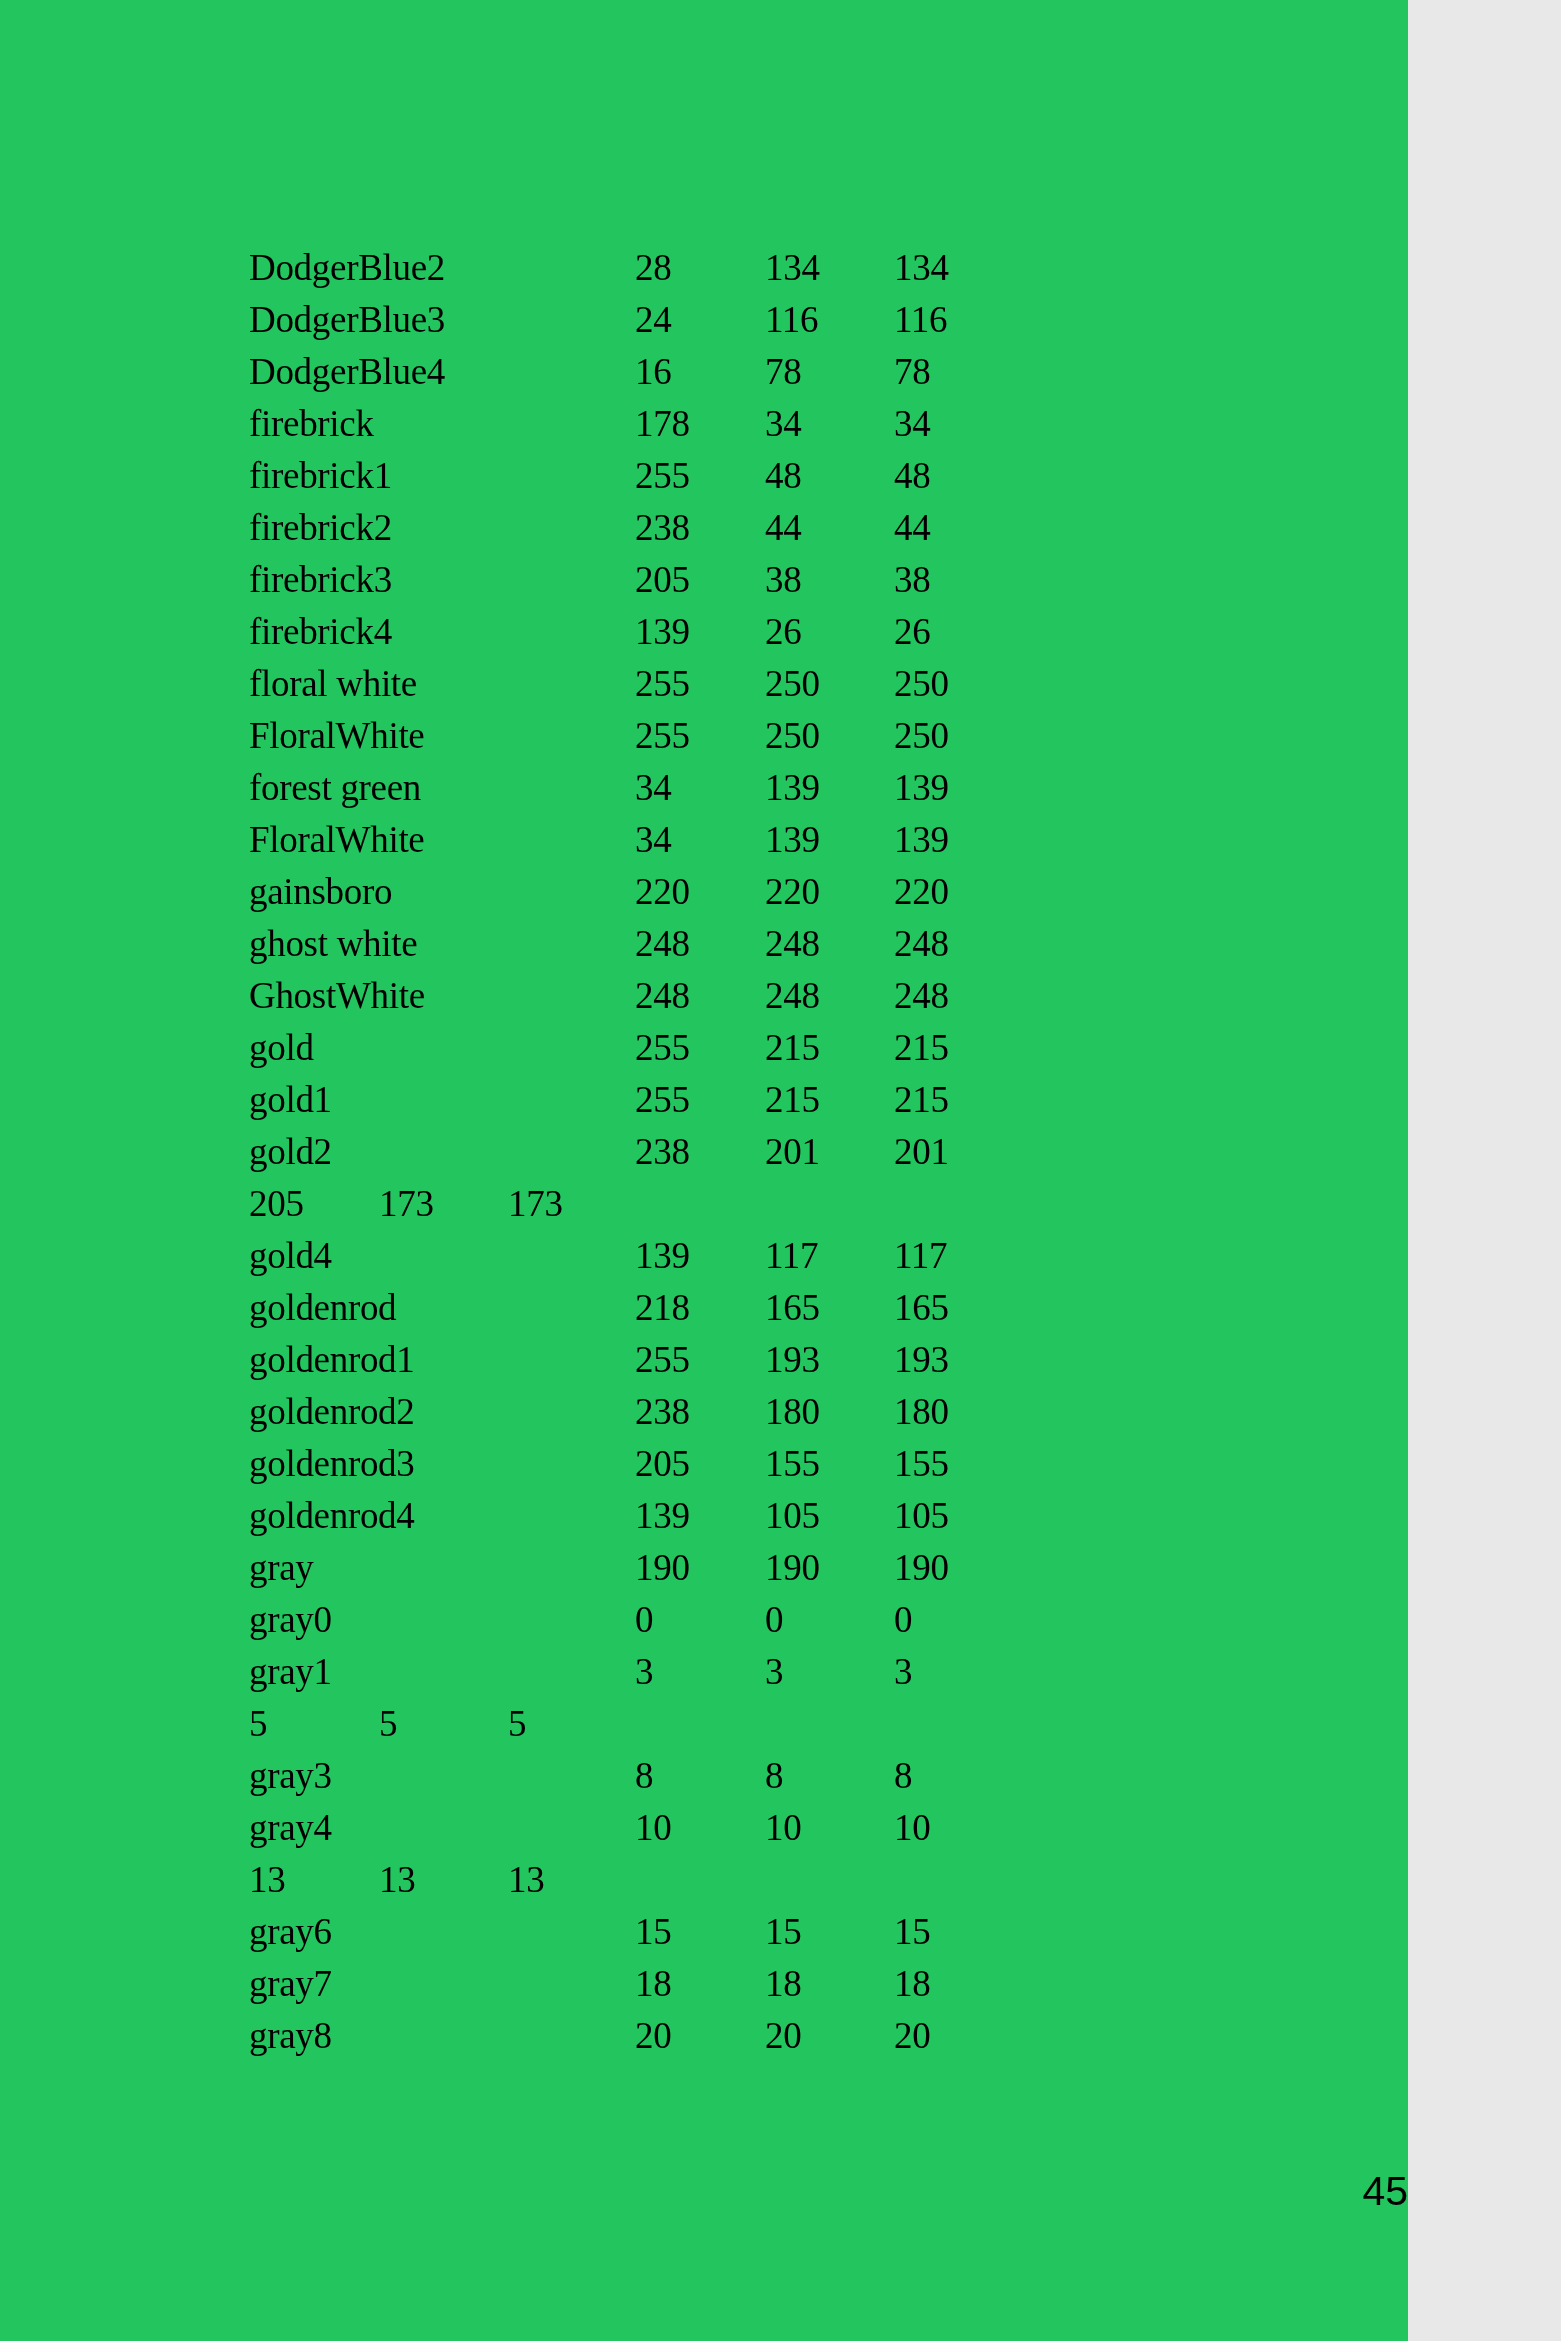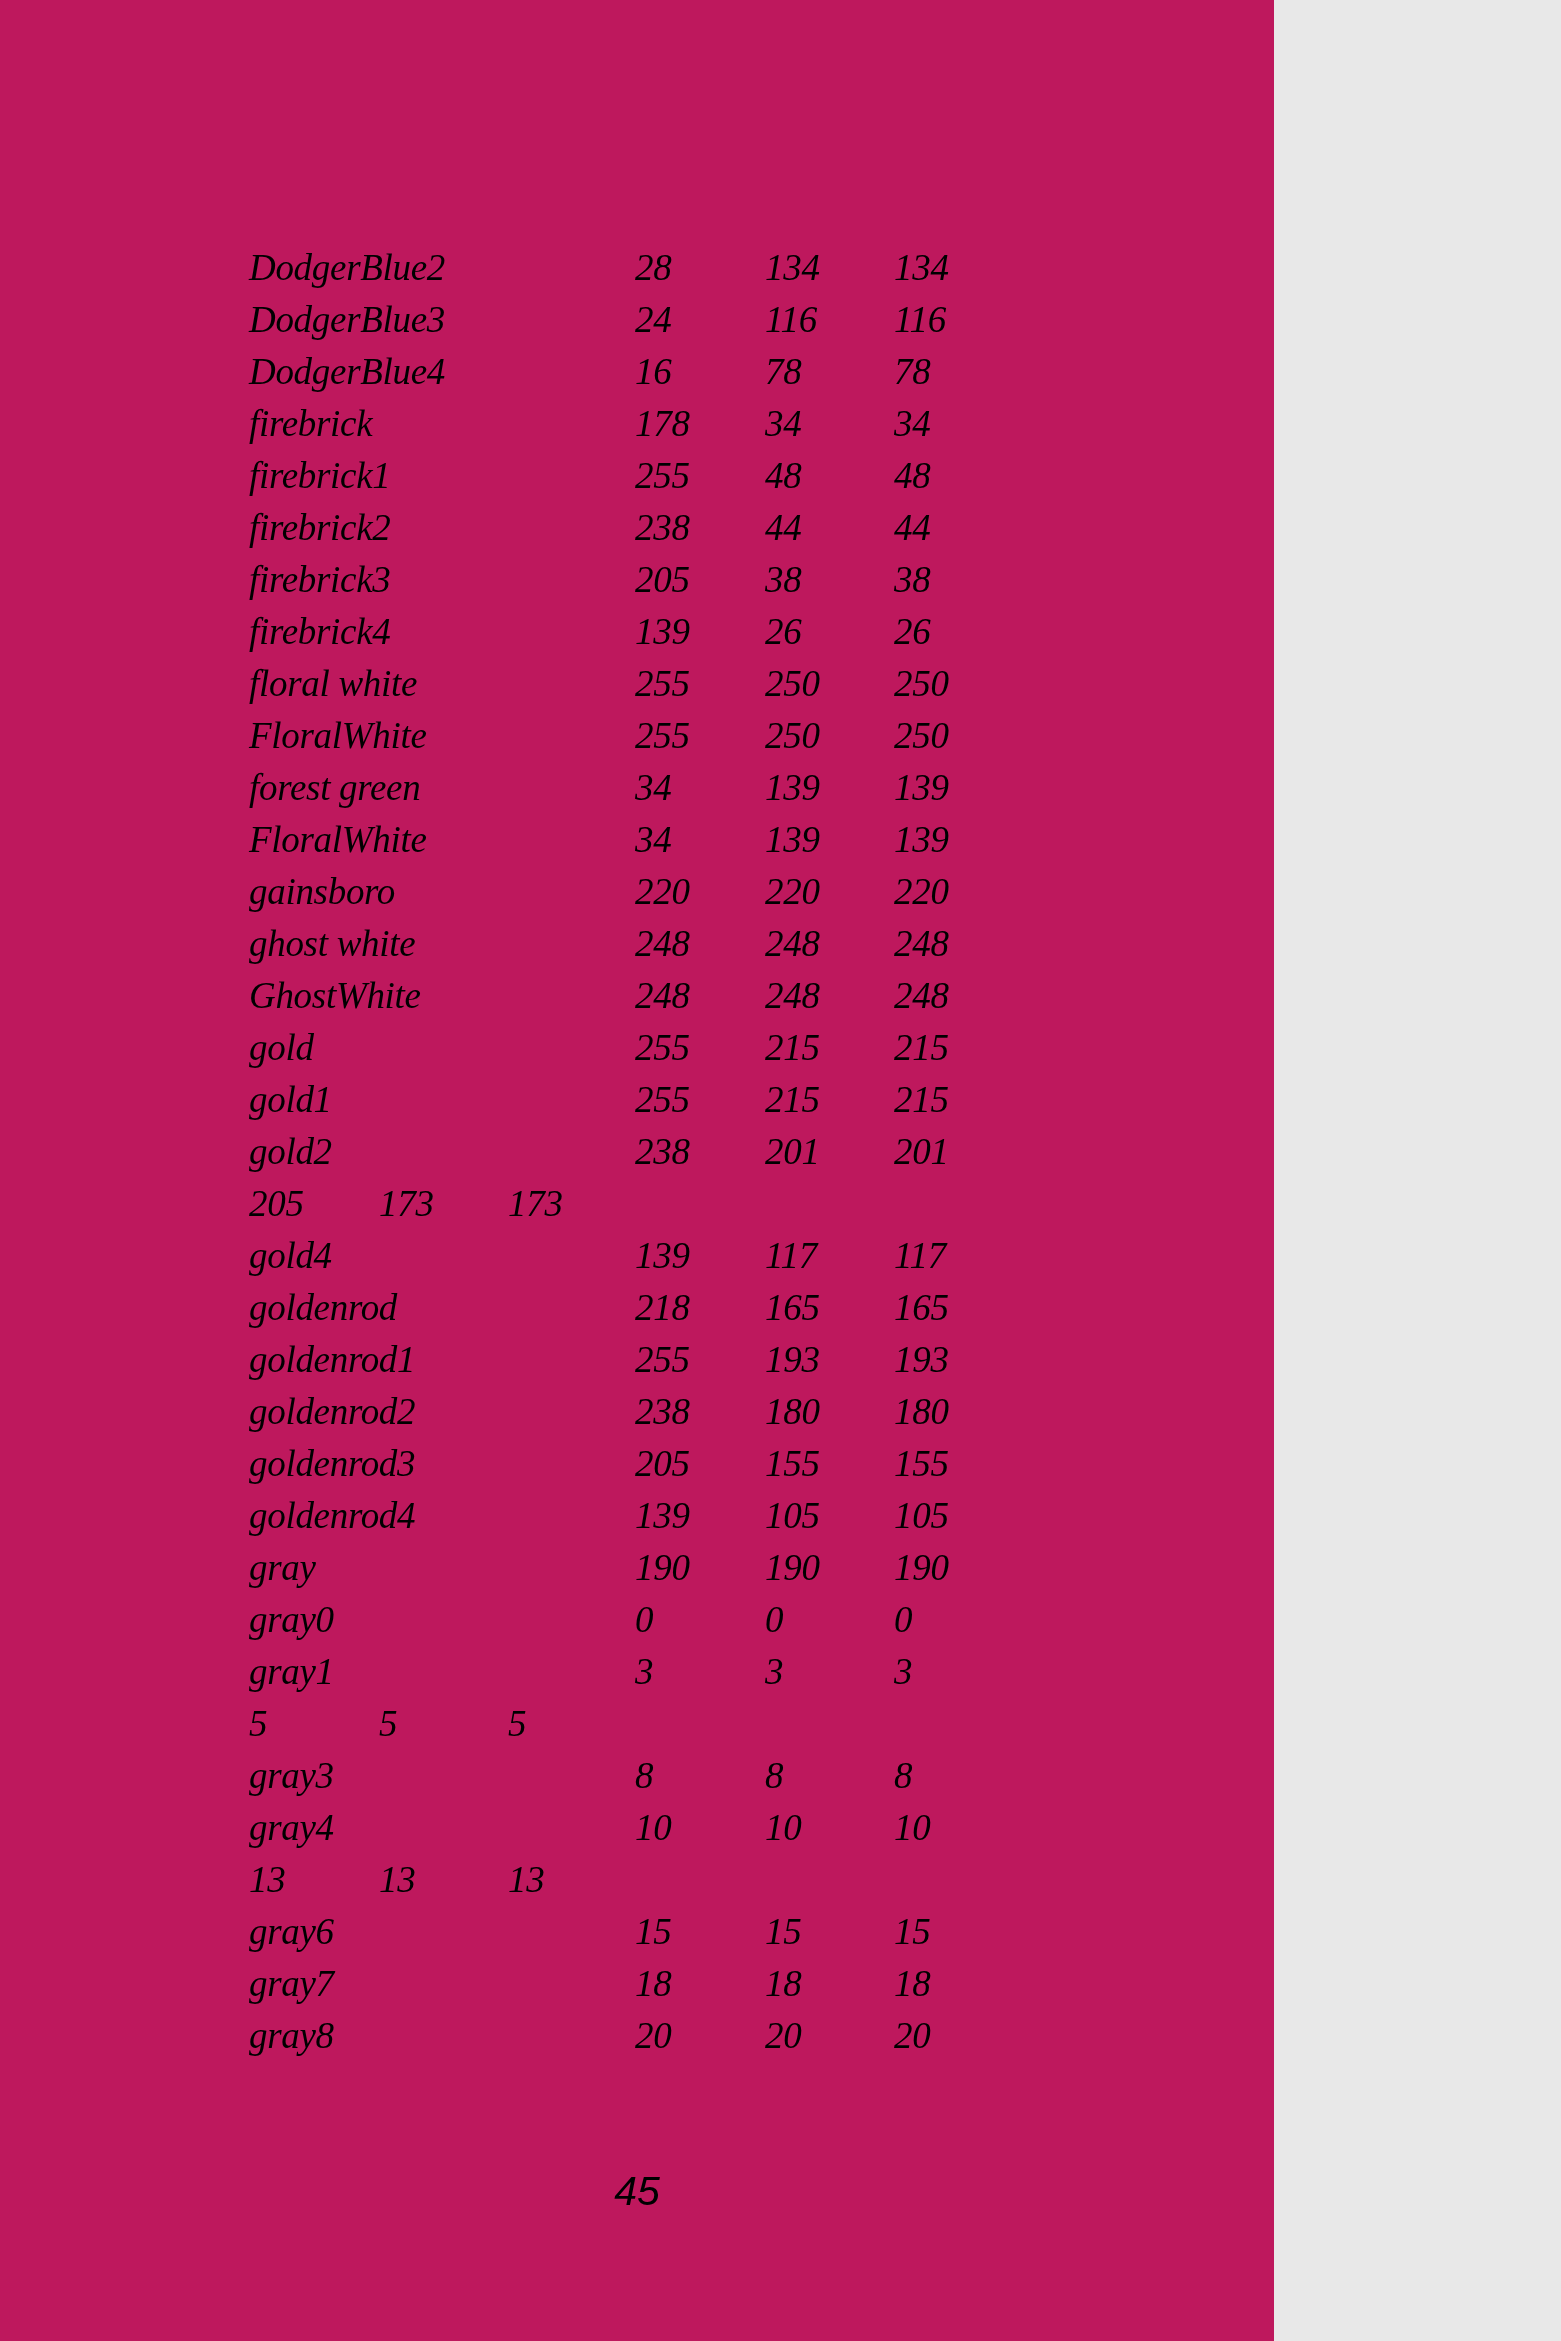--- a/index.html
+++ b/index.html
@@ -2,27 +2,26 @@
 <html style="font-size:13.6px"><head>
 <meta charset="utf-8">
 <style>
   html, body {
     margin: 0;
     padding: 0;
     background: #e8e8e8;
   }
   .doc {
     position: relative;
-    width: 1274px;
+    width: 1408px;
     height: 2342px;
-    background: #be185d;
+    background: #22c55e;
     overflow: hidden;
     font-family: "Liberation Serif", serif;
     color: #000000;
-    font-style: italic;
   }
   .color-table {
     position: absolute;
     left: 249px;
     top: 242px;
   }
   .row {
     display: flex;
     height: 52px;
     line-height: 52px;
@@ -35,21 +34,21 @@
   }
   .cell.name { width: 386px; }
   .cell.r    { width: 130px; }
   .cell.g    { width: 129px; }
   .cell.b    { width: 127px; }
   .page-number {
     position: absolute;
     left: 0;
     right: 0;
     top: 2171px;
-    text-align: center;
+    text-align: right;
     font-family: "Liberation Sans", sans-serif;
     font-size: 41px;
     line-height: 1;
   }
 </style>
 </head>
 <body>
 
 <div class="doc">
   <div class="color-table" id="color-table">

